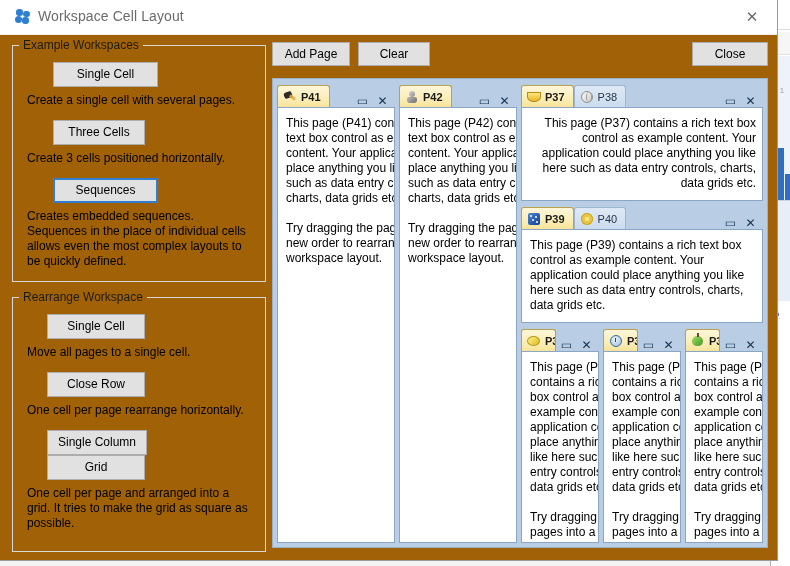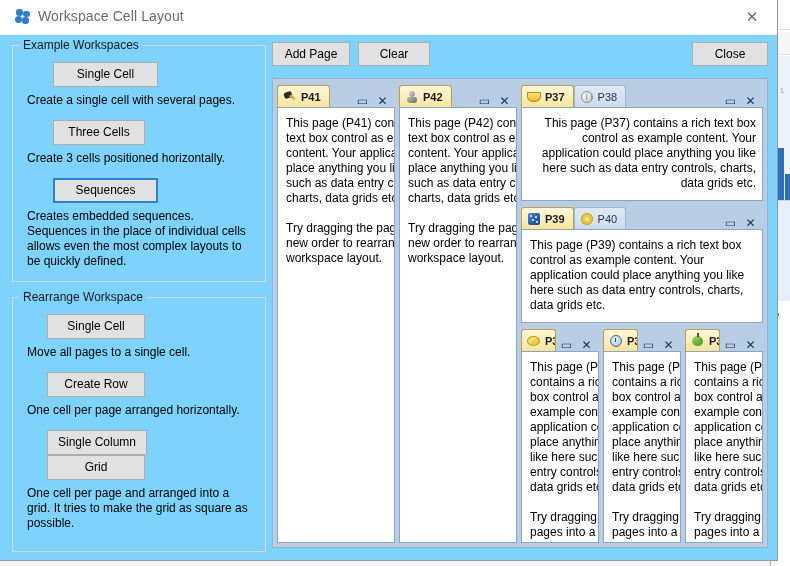--- a/index.html
+++ b/index.html
@@ -18,21 +18,21 @@
   #bgwin .bg-band{position:absolute;left:0;top:32px;width:20px;height:22px;background:#f6f6f6;border-bottom:1px solid #e3e3e3;}
   #bgwin .bg-chart{position:absolute;left:0;top:56px;width:20px;height:144px;background:#eef3fb;overflow:hidden;}
   #bgwin .bg-chart .axis{position:absolute;left:2px;top:30px;font-size:8px;color:#9aa3ad;line-height:9px;}
   #bgwin .bg-chart .bar{position:absolute;bottom:0;background:#2f6fc0;}
   #bgwin .bg-sep{position:absolute;left:0;top:200px;width:20px;height:1px;background:#c8d4e4;}
   #bgwin .bg-body{position:absolute;left:0;top:201px;width:20px;height:100px;background:#e8eef8;}
   #bgwin .bg-link{position:absolute;left:2px;top:310px;font-size:8px;color:#2244cc;text-decoration:underline;}
   #bgwin .bg-rest{position:absolute;left:0;top:322px;width:20px;height:244px;background:#ffffff;}
 
   
-  #dialog{position:absolute;left:0;top:0;width:778px;height:561px;background:#7dd3fc;
+  #dialog{position:absolute;left:0;top:0;width:778px;height:561px;background:#a16207;
           border:1px solid #9a9a9a;border-left:none;border-top:none;box-sizing:border-box;}
   #titlebar{position:relative;height:34px;background:#ffffff;border-bottom:1px solid #f0f0f0;}
   #title-icon{position:absolute;left:14px;top:8px;width:18px;height:18px;}
   #title-text{position:absolute;left:38px;top:8px;font-size:14px;color:#6b6b6b;
      font-family:"Liberation Sans", sans-serif;letter-spacing:.1px;}
   #title-close{position:absolute;right:8px;top:4px;width:34px;height:26px;display:flex;
      align-items:center;justify-content:center;color:#6a6a6a;font-size:15px;cursor:default;}
 
   
   #leftcol{position:absolute;left:12px;top:38px;width:252px;height:512px;}
@@ -177,22 +177,22 @@
           <div class="btn focused w-seq">Sequences</div>
           <div class="desc tight">Creates embedded sequences. Sequences in the place of individual cells allows even the most complex layouts to be quickly defined.</div>
         </div>
       </fieldset>
 
       <fieldset class="group" id="grp-rearrange">
         <legend>Rearrange Workspace</legend>
         <div class="grpbody">
           <div class="btn w-r1">Single Cell</div>
           <div class="desc">Move all pages to a single cell.</div>
-          <div class="btn w-r2">Create Row</div>
-          <div class="desc">One cell per page arranged horizontally.</div>
+          <div class="btn w-r2">Close Row</div>
+          <div class="desc">One cell per page rearrange horizontally.</div>
           <div class="btn w-r3">Single Column</div>
           <div class="btn w-r4">Grid</div>
           <div class="desc">One cell per page and arranged into a grid. It tries to make the grid as square as possible.</div>
         </div>
       </fieldset>
 
     </div>
 
     <div id="rightcol">
 

